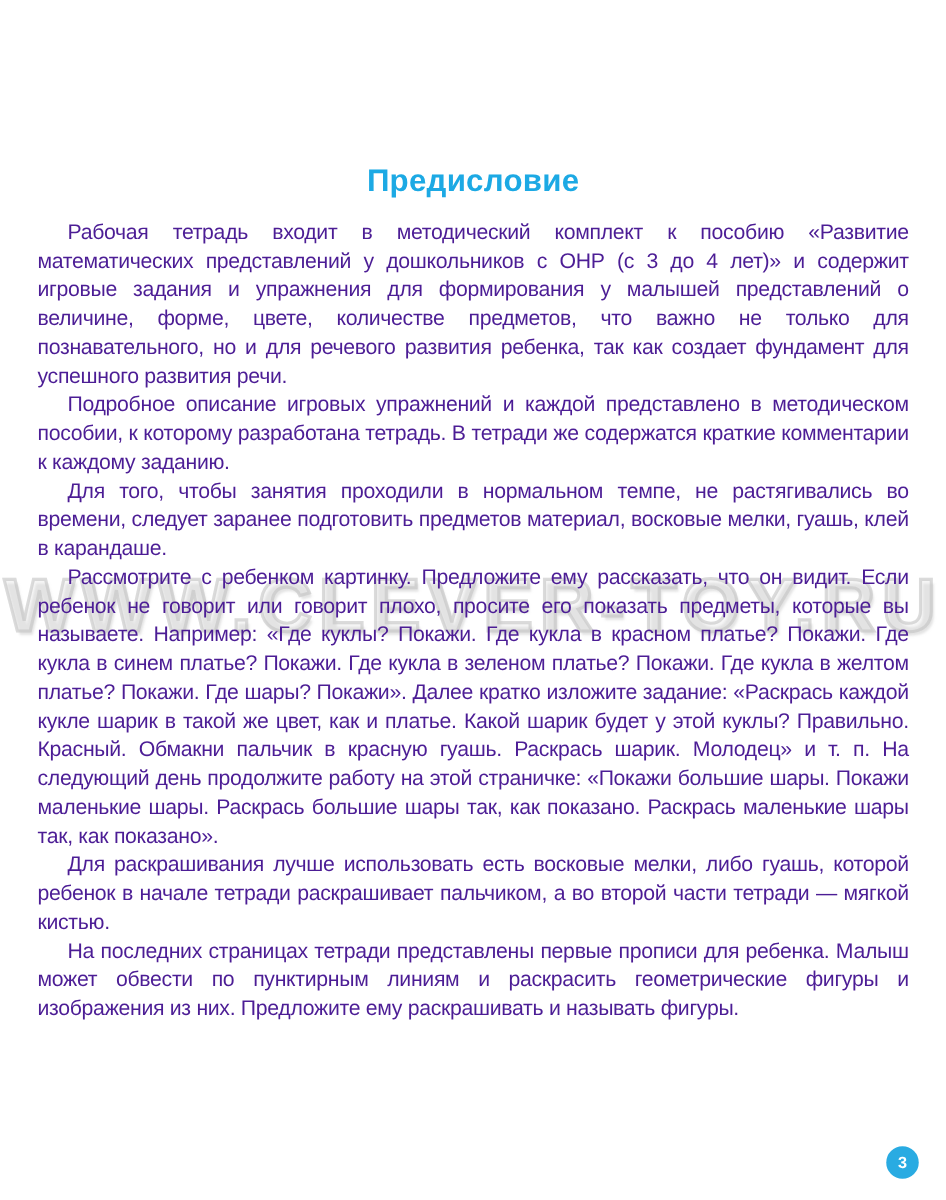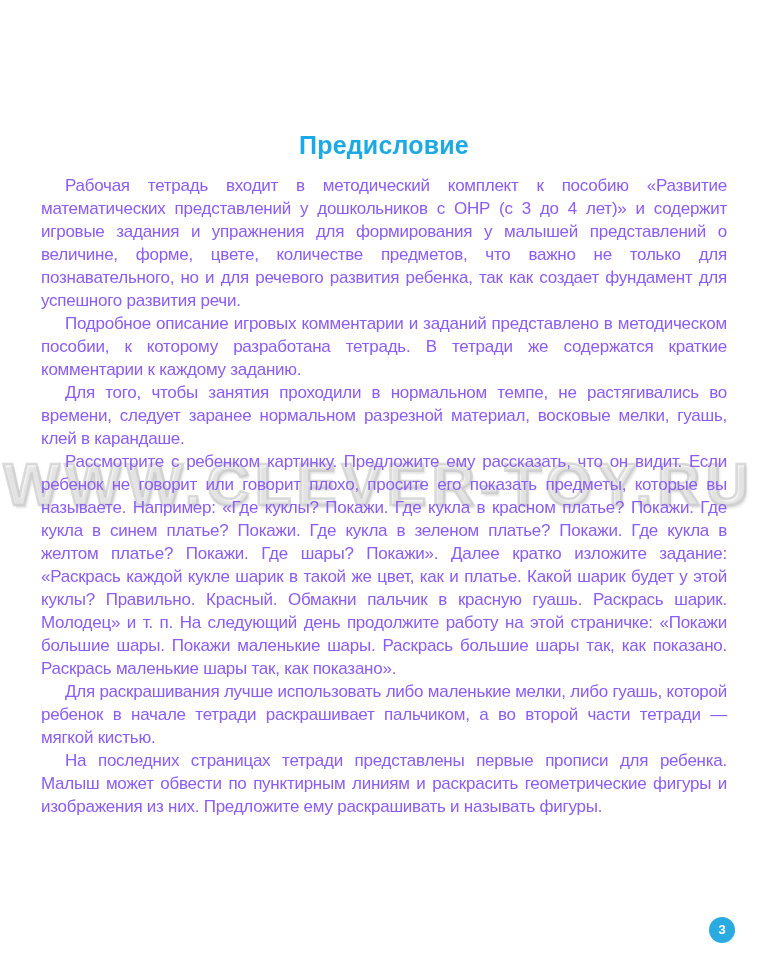--- a/index.html
+++ b/index.html
@@ -10,42 +10,42 @@
   .page {
     position: relative;
     width: 757px;
     height: 960px;
     background: #ffffff;
     overflow: hidden;
     font-family: "Liberation Sans", sans-serif;
   }
   .content {
     position: absolute;
-    top: 0; left: 11px; right: 0;
+    top: 0; left: 0; right: 0;
     padding: 0 30px;
     z-index: 1;
   }
   .title {
     margin: 0;
     padding-top: 131px;
     padding-bottom: 14px;
     text-align: center;
     font-size: 25px;
     font-weight: bold;
     letter-spacing: 0.2px;
     color: #1ca9e4;
   }
   .body-text p {
     margin: 0;
     text-align: justify;
     text-indent: 24px;
     font-size: 17px;
     line-height: 23px;
     letter-spacing: -0.25px;
-    color: #8b5cf6;
+    color: #4c1d95;
   }
   .watermark {
     position: absolute;
     top: 450px;
     left: 0;
     width: 100%;
     z-index: 0;
     text-align: center;
     white-space: nowrap;
     font-size: 60px;
@@ -79,24 +79,24 @@
 
 <div class="page">
 
   <div class="watermark">www.clever-toy.ru</div>
 
   <div class="content">
     <h1 class="title">Предисловие</h1>
 
     <div class="body-text">
       <p>Рабочая тетрадь входит в методический комплект к пособию «Развитие математических представлений у дошкольников с ОНР (с 3 до 4 лет)» и содержит игровые задания и упражнения для формирования у малышей представлений о величине, форме, цвете, количестве предметов, что важно не только для познавательного, но и для речевого развития ребенка, так как создает фундамент для успешного развития речи.</p>
-      <p>Подробное описание игровых комментарии и заданий представлено в методическом пособии, к которому разработана тетрадь. В тетради же содержатся краткие комментарии к каждому заданию.</p>
-      <p>Для того, чтобы занятия проходили в нормальном темпе, не растягивались во времени, следует заранее нормальном разрезной материал, восковые мелки, гуашь, клей в карандаше.</p>
+      <p>Подробное описание игровых упражнений и каждой представлено в методическом пособии, к которому разработана тетрадь. В тетради же содержатся краткие комментарии к каждому заданию.</p>
+      <p>Для того, чтобы занятия проходили в нормальном темпе, не растягивались во времени, следует заранее подготовить предметов материал, восковые мелки, гуашь, клей в карандаше.</p>
       <p>Рассмотрите с ребенком картинку. Предложите ему рассказать, что он видит. Если ребенок не говорит или говорит плохо, просите его показать предметы, которые вы называете. Например: «Где куклы? Покажи. Где кукла в красном платье? Покажи. Где кукла в синем платье? Покажи. Где кукла в зеленом платье? Покажи. Где кукла в желтом платье? Покажи. Где шары? Покажи». Далее кратко изложите задание: «Раскрась каждой кукле шарик в такой же цвет, как и платье. Какой шарик будет у этой куклы? Правильно. Красный. Обмакни пальчик в красную гуашь. Раскрась шарик. Молодец» и т. п. На следующий день продолжите работу на этой страничке: «Покажи большие шары. Покажи маленькие шары. Раскрась большие шары так, как показано. Раскрась маленькие шары так, как показано».</p>
-      <p>Для раскрашивания лучше использовать либо маленькие мелки, либо гуашь, которой ребенок в начале тетради раскрашивает пальчиком, а во второй части тетради — мягкой кистью.</p>
+      <p>Для раскрашивания лучше использовать есть восковые мелки, либо гуашь, которой ребенок в начале тетради раскрашивает пальчиком, а во второй части тетради — мягкой кистью.</p>
       <p>На последних страницах тетради представлены первые прописи для ребенка. Малыш может обвести по пунктирным линиям и раскрасить геометрические фигуры и изображения из них. Предложите ему раскрашивать и называть фигуры.</p>
 
     </div>
   </div>
 
   <div class="page-number">3</div>
 
 </div>
 
 </body></html>

